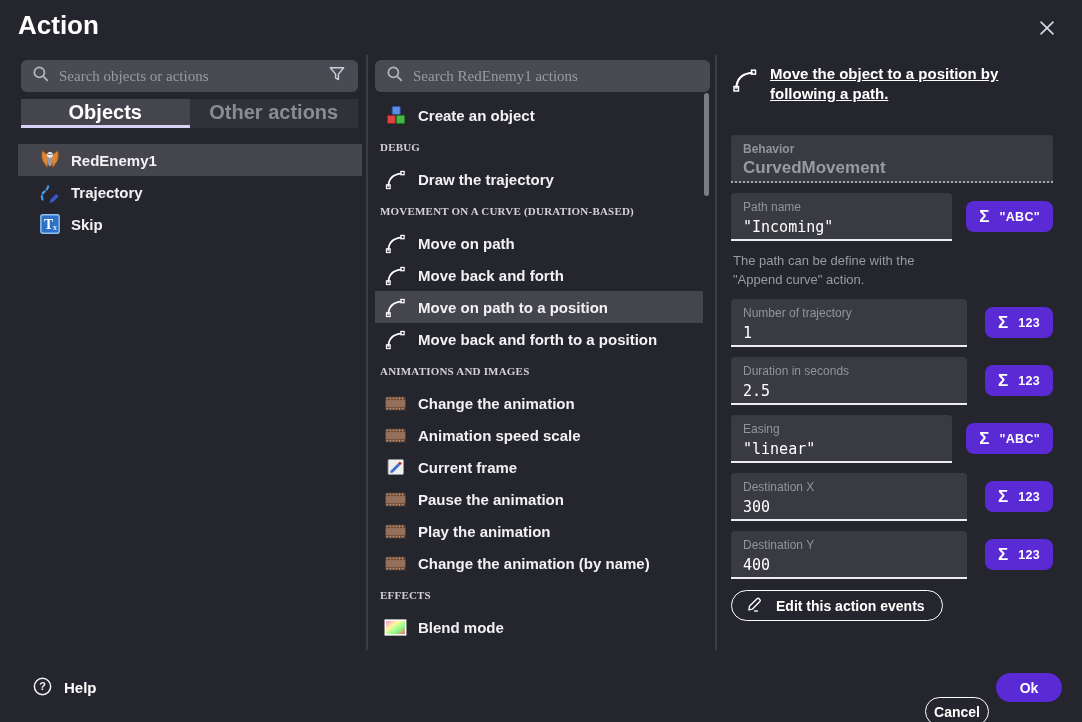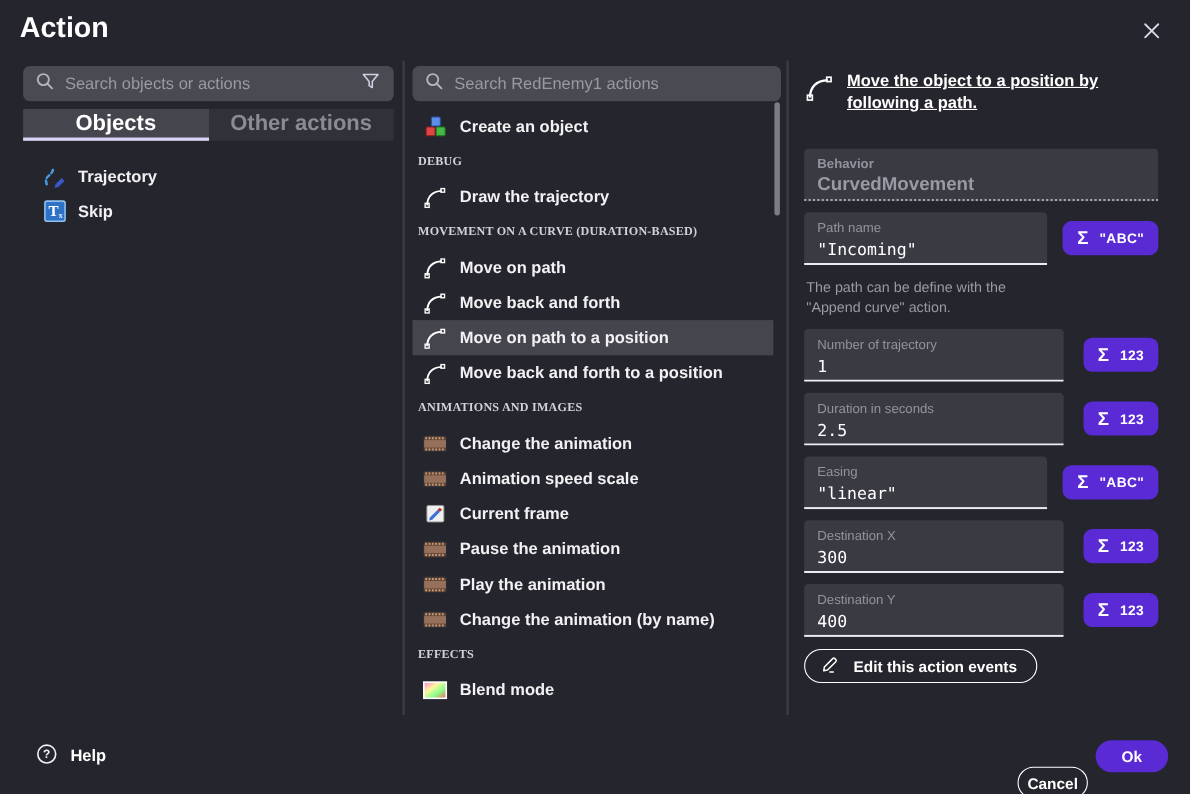--- a/index.html
+++ b/index.html
@@ -15,21 +15,21 @@
 
   .title { position: absolute; left: 18px; top: 10px; font-size: 26px; font-weight: 700; color: #fff; }
   .close-btn { position: absolute; left: 1033px; top: 15px; width: 28px; height: 28px;
     background: none; border: none; display: flex; align-items: center; justify-content: center; cursor: pointer; }
 
   .search-bar { position: absolute; top: 60px; height: 32px; background: #4a4a52; border-radius: 6px;
     display: flex; align-items: center; padding: 0 11px; gap: 9px; }
   .search-left { left: 21px; width: 337px; }
   .search-mid { left: 375px; width: 335px; }
   .search-input { flex: 1; background: transparent; border: none; outline: none; color: #e8e8ee;
-    font-size: 15px; font-family: Liberation Sans, sans-serif; min-width: 0; }
+    font-size: 15px; font-family: Liberation Serif, serif; min-width: 0; }
   .search-input::placeholder { color: #9a9aa2; }
 
   .tabs { position: absolute; left: 21px; top: 99px; width: 337px; height: 29px; display: flex; }
   .tab { flex: 1; display: flex; align-items: center; justify-content: center; font-size: 20px; font-weight: 700;
     border-bottom: 3px solid transparent; cursor: pointer; }
   .tab.active { background: #45454d; color: #fff; border-bottom-color: #d8d2f4; }
   .tab.inactive { background: #31313a; color: #8b8b94; }
 
   .obj-list { position: absolute; left: 18px; top: 144px; width: 344px; }
   .obj-row { height: 32px; display: flex; align-items: center; padding-left: 19px; gap: 9px;
@@ -115,20 +115,33 @@
         </svg>
     </span>
   </div>
 
   <div class="tabs" id="tabs">
       <div class="tab active">Objects</div>
       <div class="tab inactive">Other actions</div>
     </div>
 
   <div class="obj-list" id="obj-list">
+      <div class="obj-row selected">
+        <span class="obj-icon">
+          <svg viewBox="0 0 24 24" width="24" height="24">
+            <path d="M4.5 2.5 L11 8 L9.5 20 L4.5 13 C3.2 9 3.4 5 4.5 2.5 Z" fill="#d8883a" stroke="#8a4c16"></path>
+            <path d="M19.5 2.5 L13 8 L14.5 20 L19.5 13 C20.8 9 20.6 5 19.5 2.5 Z" fill="#d8883a" stroke="#8a4c16"></path>
+            <ellipse cx="12" cy="13" rx="2.1" ry="5.2" fill="#9a9aa4"></ellipse>
+            <circle cx="12" cy="6.8" r="2.9" fill="#ececee"></circle>
+            <circle cx="10.9" cy="6.4" r="0.6" fill="#333"></circle>
+            <circle cx="13.1" cy="6.4" r="0.6" fill="#333"></circle>
+          </svg>
+        </span>
+        <span>RedEnemy1</span>
+      </div>
       <div class="obj-row">
         <span class="obj-icon">
           <svg viewBox="0 0 24 24" width="24" height="24">
             <path d="M4.5 19.5 C1.5 10.5 9.5 13.5 10.5 4.5" fill="none" stroke="#4a9ae0" stroke-width="2.2" stroke-dasharray="3.4 2.6" stroke-linecap="round"></path>
             <path d="M12.5 19.5 l5.6-5.6 2.6 2.6 -5.6 5.6 -3.5 .9z" fill="#3a56c8"></path>
           </svg>
         </span>
         <span>Trajectory</span>
       </div>
       <div class="obj-row">

